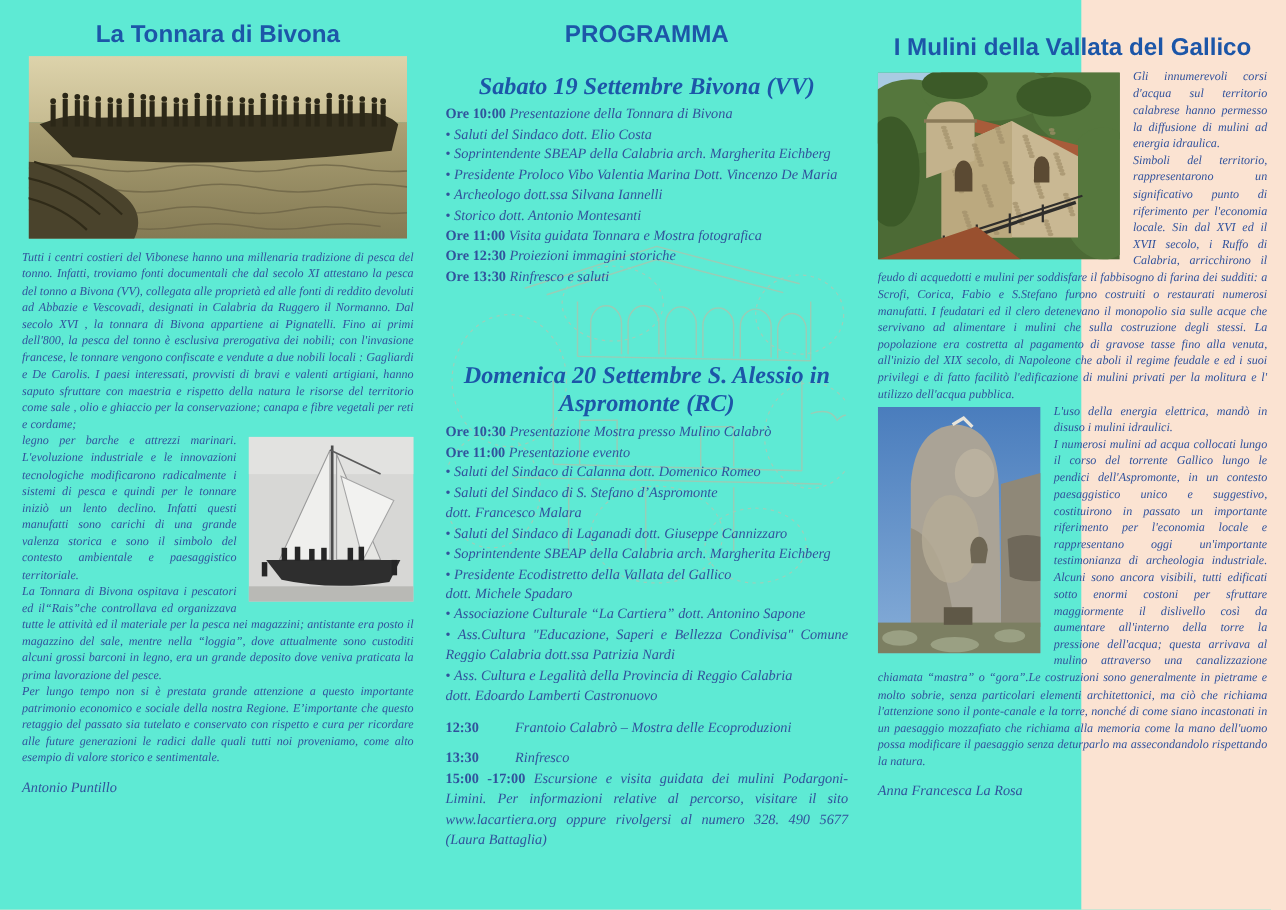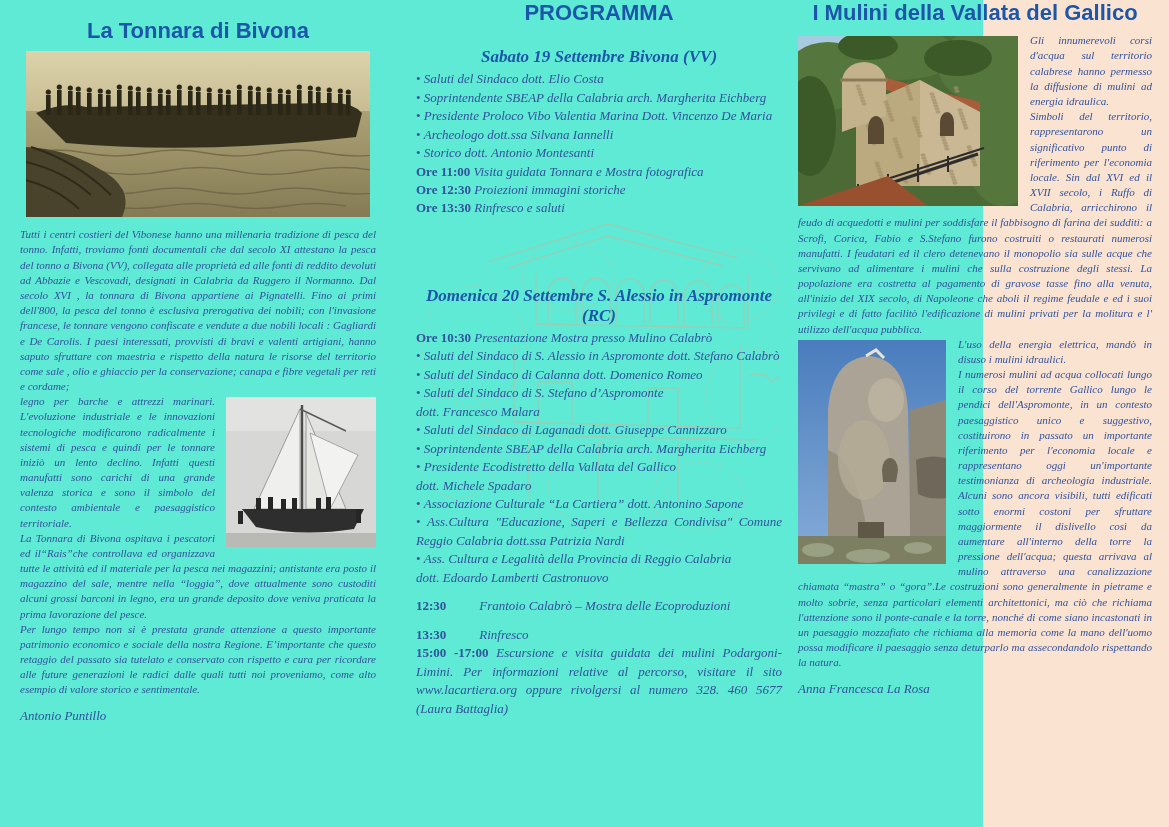--- a/index.html
+++ b/index.html
@@ -7,22 +7,22 @@
     width:1169px;height:827px;
     background:#fbe3d2;
     font-family:"Liberation Serif",serif;
     color:#31529c;
     overflow:hidden;
   }
   .sheet{position:relative;width:983px;height:827px;background:#5eead4;}
 
   .col{position:absolute;top:0;}
   .col-left{left:20px;width:356px;padding-top:18px;}
-  .col-center{left:416px;width:366px;}
-  .col-right{left:798px;width:354px;padding-top:0;}
+  .col-center{left:405px;width:366px;padding-top:18px;}
+  .col-right{left:798px;width:354px;padding-top:30px;}
 
   .col-title{
     font-family:"Liberation Sans",sans-serif;
     font-weight:700;font-size:22px;line-height:1.15;
     color:#1c56a8;text-align:center;margin:0 0 8px 0;
   }
 
   .body-text{
     font-size:12.4px;line-height:1.38;
     font-style:italic;text-align:justify;
@@ -36,21 +36,21 @@
   }
 
   .photo{display:block;border:0;}
   .photo-top{margin:2px auto 10px auto;}
   .float-right{float:right;margin:3px 0 4px 11px;}
   .float-left{float:left;margin:3px 12px 3px 0;}
 
   
   .col-center{font-size:13px;}
   .day-heading{
-    font-size:17px;font-weight:700;font-style:italic;
+    font-size:22px;font-weight:700;font-style:italic;
     text-align:center;color:#1c56a8;margin:22px 0 3px 0;
     position:relative;z-index:1;
   }
   .day-block{position:relative;z-index:1;}
   .day2{margin-top:68px;}
   .sched-line{
     font-size:13px;line-height:1.42;text-align:justify;
     white-space:pre-line;
   }
   .sched-line .time{font-style:normal;font-weight:700;}
@@ -224,50 +224,51 @@
         <ellipse cx="190" cy="290" rx="60" ry="44"></ellipse>
         <ellipse cx="280" cy="300" rx="46" ry="34"></ellipse>
       </g>
     </svg>
 
     <h1 class="col-title">PROGRAMMA</h1>
 
     <div class="day-block day1">
       <div class="day-heading">Sabato 19 Settembre Bivona (VV)</div>
       <div>
+          <div class="sched-line"><span class="time">Ore 10:00</span> <span class="desc">Presentazione della Tonnara di Bivona</span></div>
           <div class="sched-line">• <span class="desc">Saluti del Sindaco dott. Elio Costa</span></div>
           <div class="sched-line">• <span class="desc">Soprintendente SBEAP della Calabria arch. Margherita Eichberg</span></div>
           <div class="sched-line">• <span class="desc">Presidente Proloco Vibo Valentia Marina Dott. Vincenzo De Maria</span></div>
           <div class="sched-line">• <span class="desc">Archeologo dott.ssa Silvana Iannelli</span></div>
           <div class="sched-line">• <span class="desc">Storico dott. Antonio Montesanti</span></div>
           <div class="sched-line"><span class="time">Ore 11:00</span> <span class="desc">Visita guidata Tonnara e Mostra fotografica</span></div>
           <div class="sched-line"><span class="time">Ore 12:30</span> <span class="desc">Proiezioni immagini storiche</span></div>
           <div class="sched-line"><span class="time">Ore 13:30</span> <span class="desc">Rinfresco e saluti</span></div>
         </div>
     </div>
 
     <div class="day-block day2">
       <div class="day-heading">Domenica 20 Settembre S. Alessio in Aspromonte (RC)</div>
       <div>
           <div class="sched-line"><span class="time">Ore 10:30</span> <span class="desc">Presentazione Mostra presso Mulino Calabrò</span></div>
-          <div class="sched-line">• <span class="desc">Saluti del Sindaco di S. Alessio in Aspromonte dott. Stefano Calabrò</span></div>
+          <div class="sched-line"><span class="time">Ore 11:00</span> <span class="desc">Presentazione evento</span></div>
           <div class="sched-line">• <span class="desc">Saluti del Sindaco di Calanna dott. Domenico Romeo</span></div>
           <div class="sched-line">• <span class="desc">Saluti del Sindaco di S. Stefano d’Aspromonte
 dott. Francesco Malara</span></div>
           <div class="sched-line">• <span class="desc">Saluti del Sindaco di Laganadi dott. Giuseppe Cannizzaro</span></div>
           <div class="sched-line">• <span class="desc">Soprintendente SBEAP della Calabria arch. Margherita Eichberg</span></div>
           <div class="sched-line">• <span class="desc">Presidente Ecodistretto della Vallata del Gallico
 dott. Michele Spadaro</span></div>
           <div class="sched-line">• <span class="desc">Associazione Culturale “La Cartiera” dott. Antonino Sapone</span></div>
           <div class="sched-line">• <span class="desc">Ass.Cultura "Educazione, Saperi e Bellezza Condivisa" Comune Reggio Calabria dott.ssa Patrizia Nardi</span></div>
           <div class="sched-line">• <span class="desc">Ass. Cultura e Legalità della Provincia di Reggio Calabria
 dott. Edoardo Lamberti Castronuovo</span></div>
           <div class="sched-line"><span class="time tab">12:30</span> <span class="desc">Frantoio Calabrò – Mostra delle Ecoproduzioni</span></div>
           <div class="sched-line"><span class="time tab">13:30</span> <span class="desc">Rinfresco</span></div>
-          <div class="sched-line"><span class="time">15:00 -17:00</span> <span class="desc">Escursione e visita guidata dei mulini Podargoni-Limini. Per informazioni relative al percorso, visitare il sito www.lacartiera.org  oppure rivolgersi al numero 328. 460 5677 (Laura Battaglia)</span></div>
+          <div class="sched-line"><span class="time">15:00 -17:00</span> <span class="desc">Escursione e visita guidata dei mulini Podargoni-Limini. Per informazioni relative al percorso, visitare il sito www.lacartiera.org  oppure rivolgersi al numero 328. 490 5677 (Laura Battaglia)</span></div>
         </div>
     </div>
   </div>
 
   <div class="col col-right">
     <h1 class="col-title">I Mulini della Vallata del Gallico</h1>
 
     <div>
       <svg class="photo float-left" width="220" height="170" viewBox="0 0 220 170">
         <rect width="220" height="170" fill="#4c6a35"></rect>

